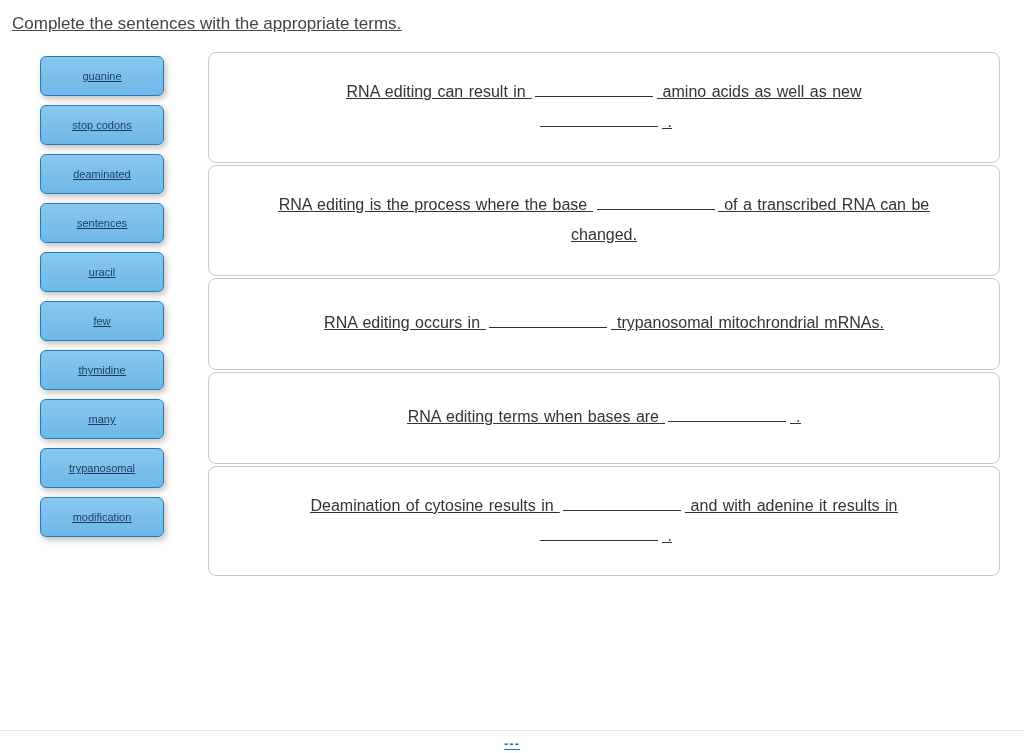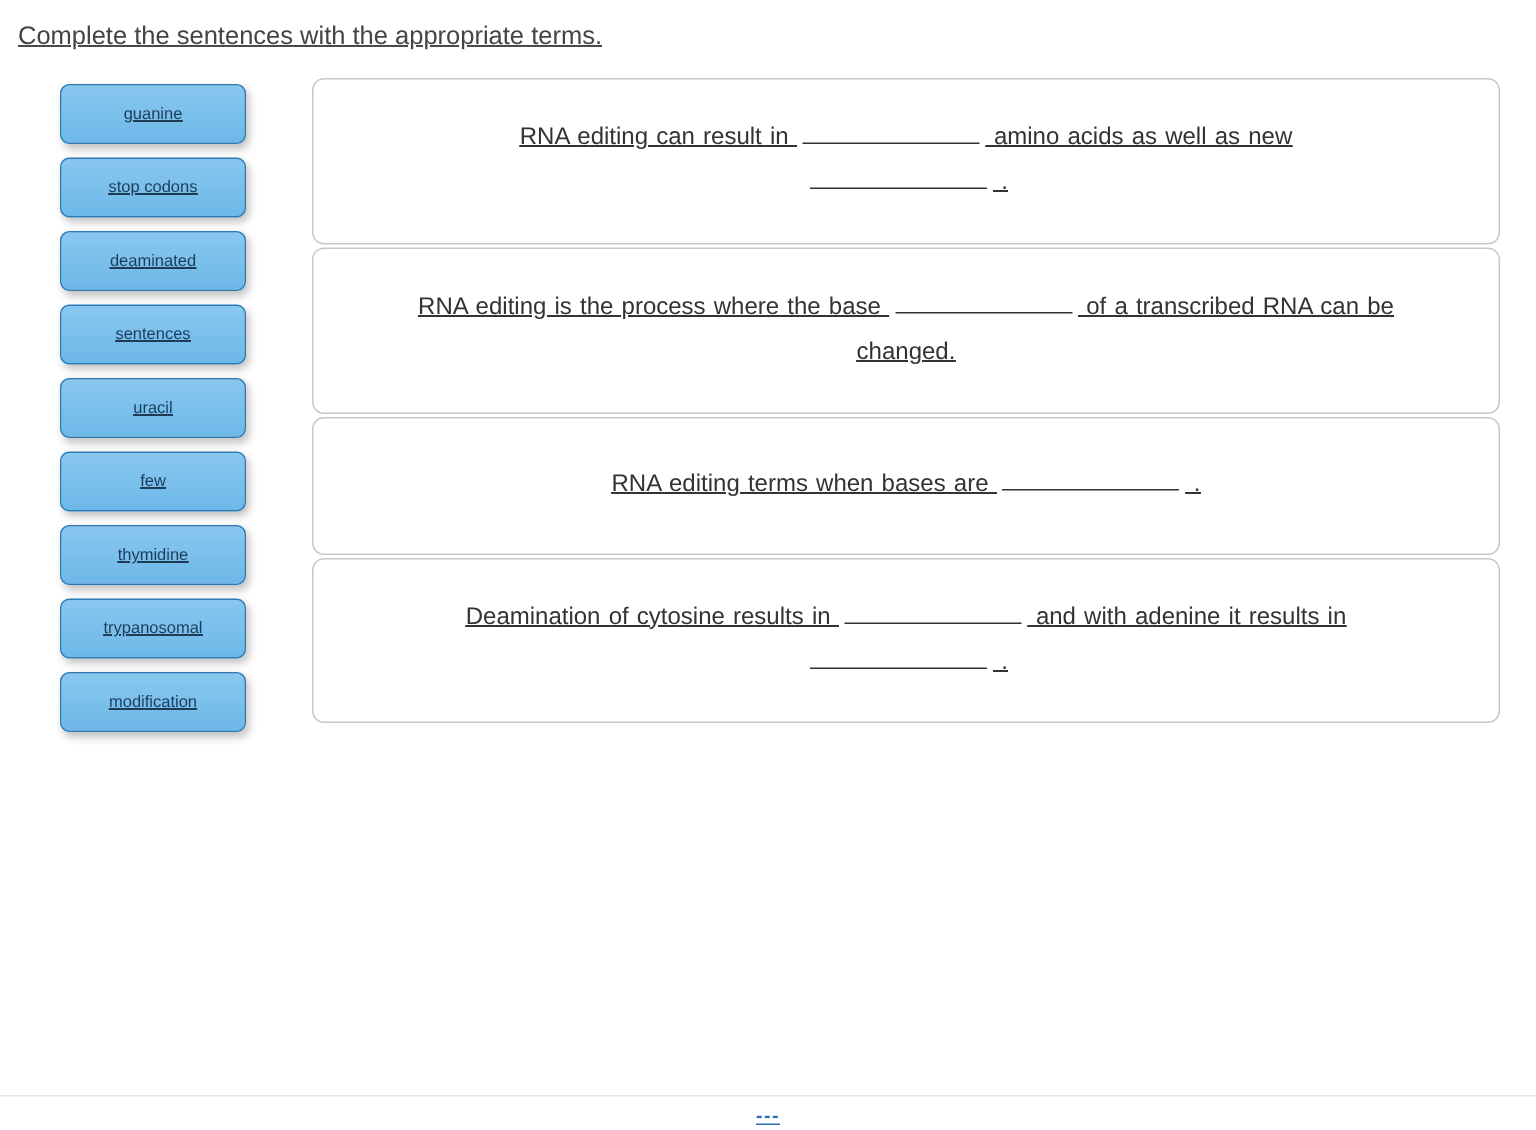--- a/index.html
+++ b/index.html
@@ -106,37 +106,43 @@
 
 <div class="content">
   <div class="terms-column">
     <div class="term-box">guanine</div>
     <div class="term-box">stop codons</div>
     <div class="term-box">deaminated</div>
     <div class="term-box">sentences</div>
     <div class="term-box">uracil</div>
     <div class="term-box">few</div>
     <div class="term-box">thymidine</div>
+    <div class="term-box">many</div>
     <div class="term-box">trypanosomal</div>
     <div class="term-box">modification</div>
   </div>
 
   <div class="sentences-column">
     <div class="sentence-box">
       <div class="sentence-text">
         <span>RNA editing can result in </span><span class="blank"></span><span> amino acids as well as new </span><br><span class="blank"></span><span> .</span>
       </div>
     </div>
 
     <div class="sentence-box">
       <div class="sentence-text">
         <span>RNA editing is the process where the base </span><span class="blank"></span><span> of a transcribed RNA can be changed.</span>
       </div>
     </div>
 
+    <div class="sentence-box">
+      <div class="sentence-text">
+        <span>RNA editing occurs in </span><span class="blank"></span><span> trypanosomal mitochrondrial mRNAs.</span>
+      </div>
+    </div>
 
     <div class="sentence-box">
       <div class="sentence-text">
         <span>RNA editing terms when bases are </span><span class="blank"></span><span> .</span>
       </div>
     </div>
 
     <div class="sentence-box">
       <div class="sentence-text">
         <span>Deamination of cytosine results in </span><span class="blank"></span><span> and with adenine it results in </span><br><span class="blank"></span><span> .</span>

